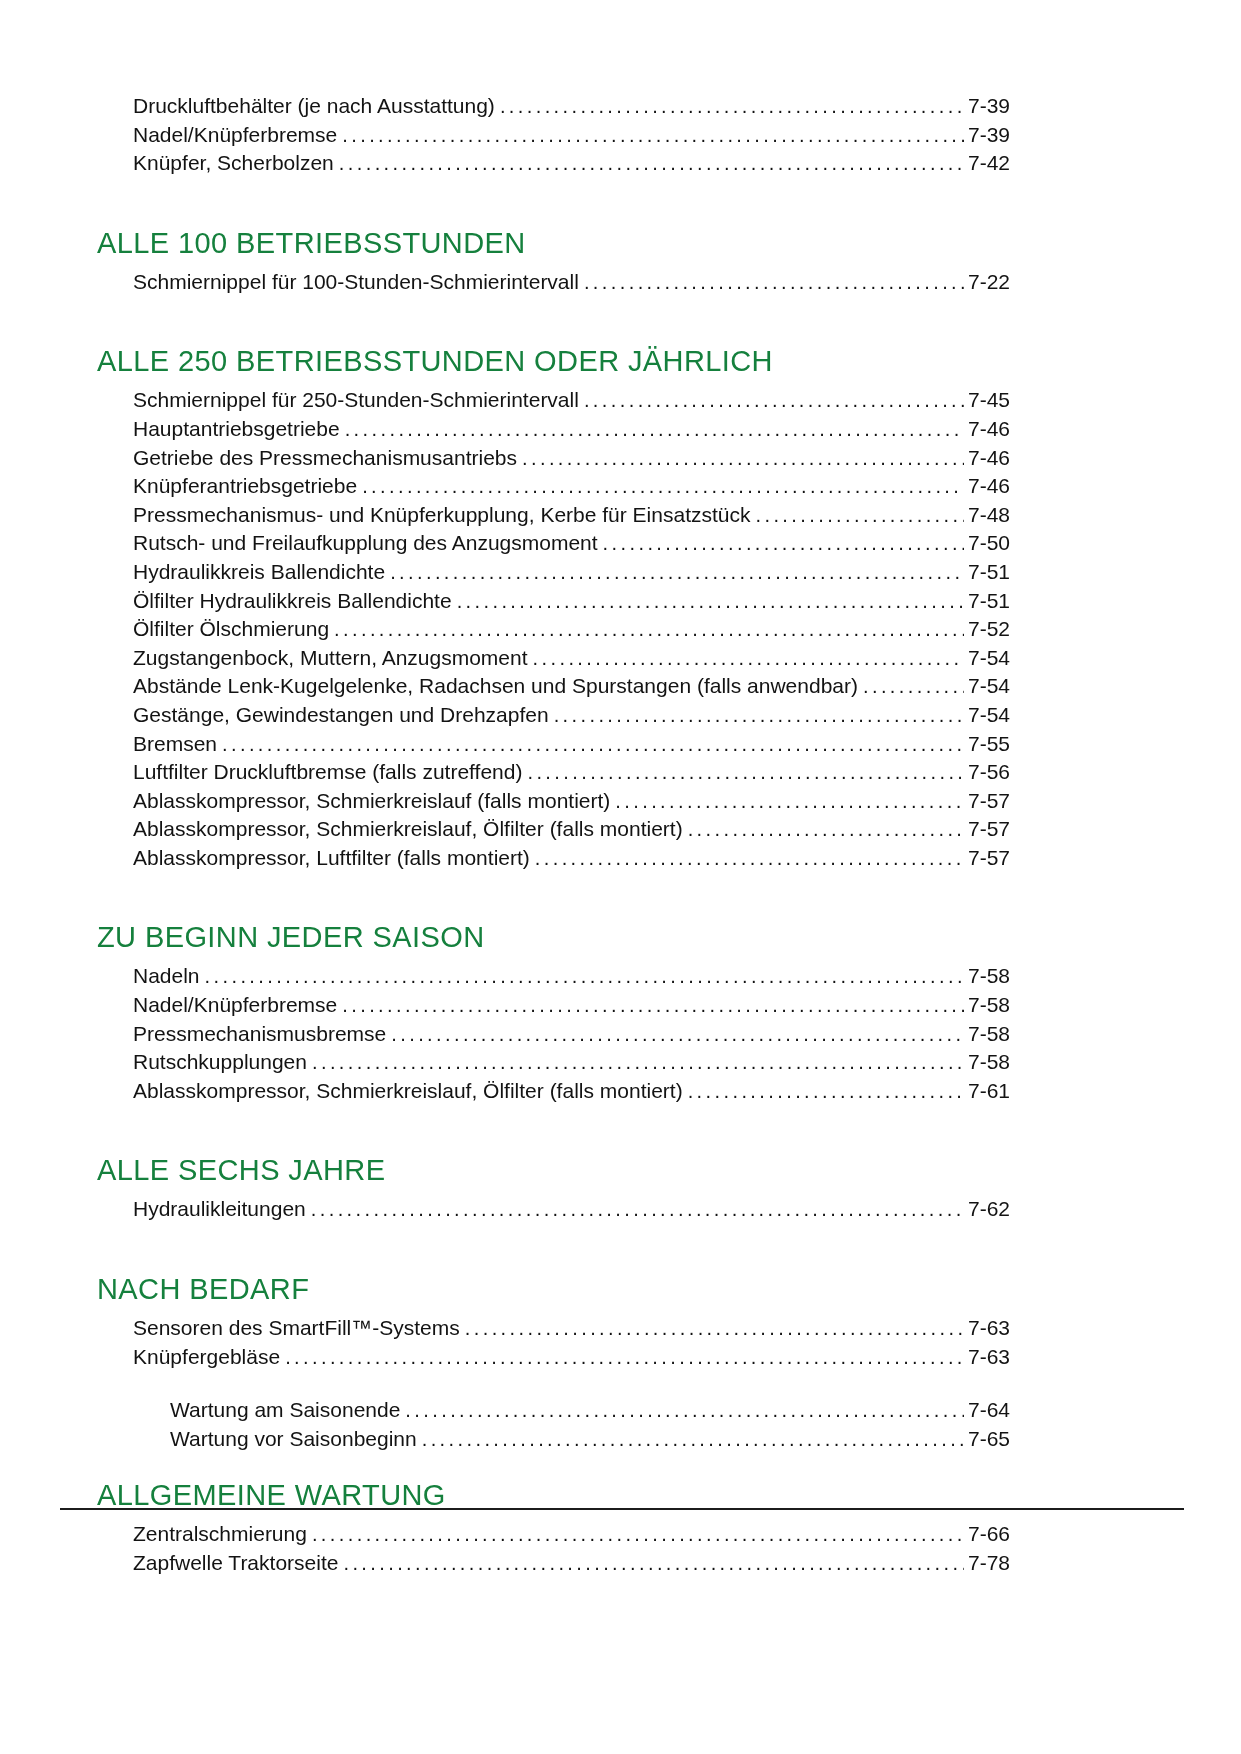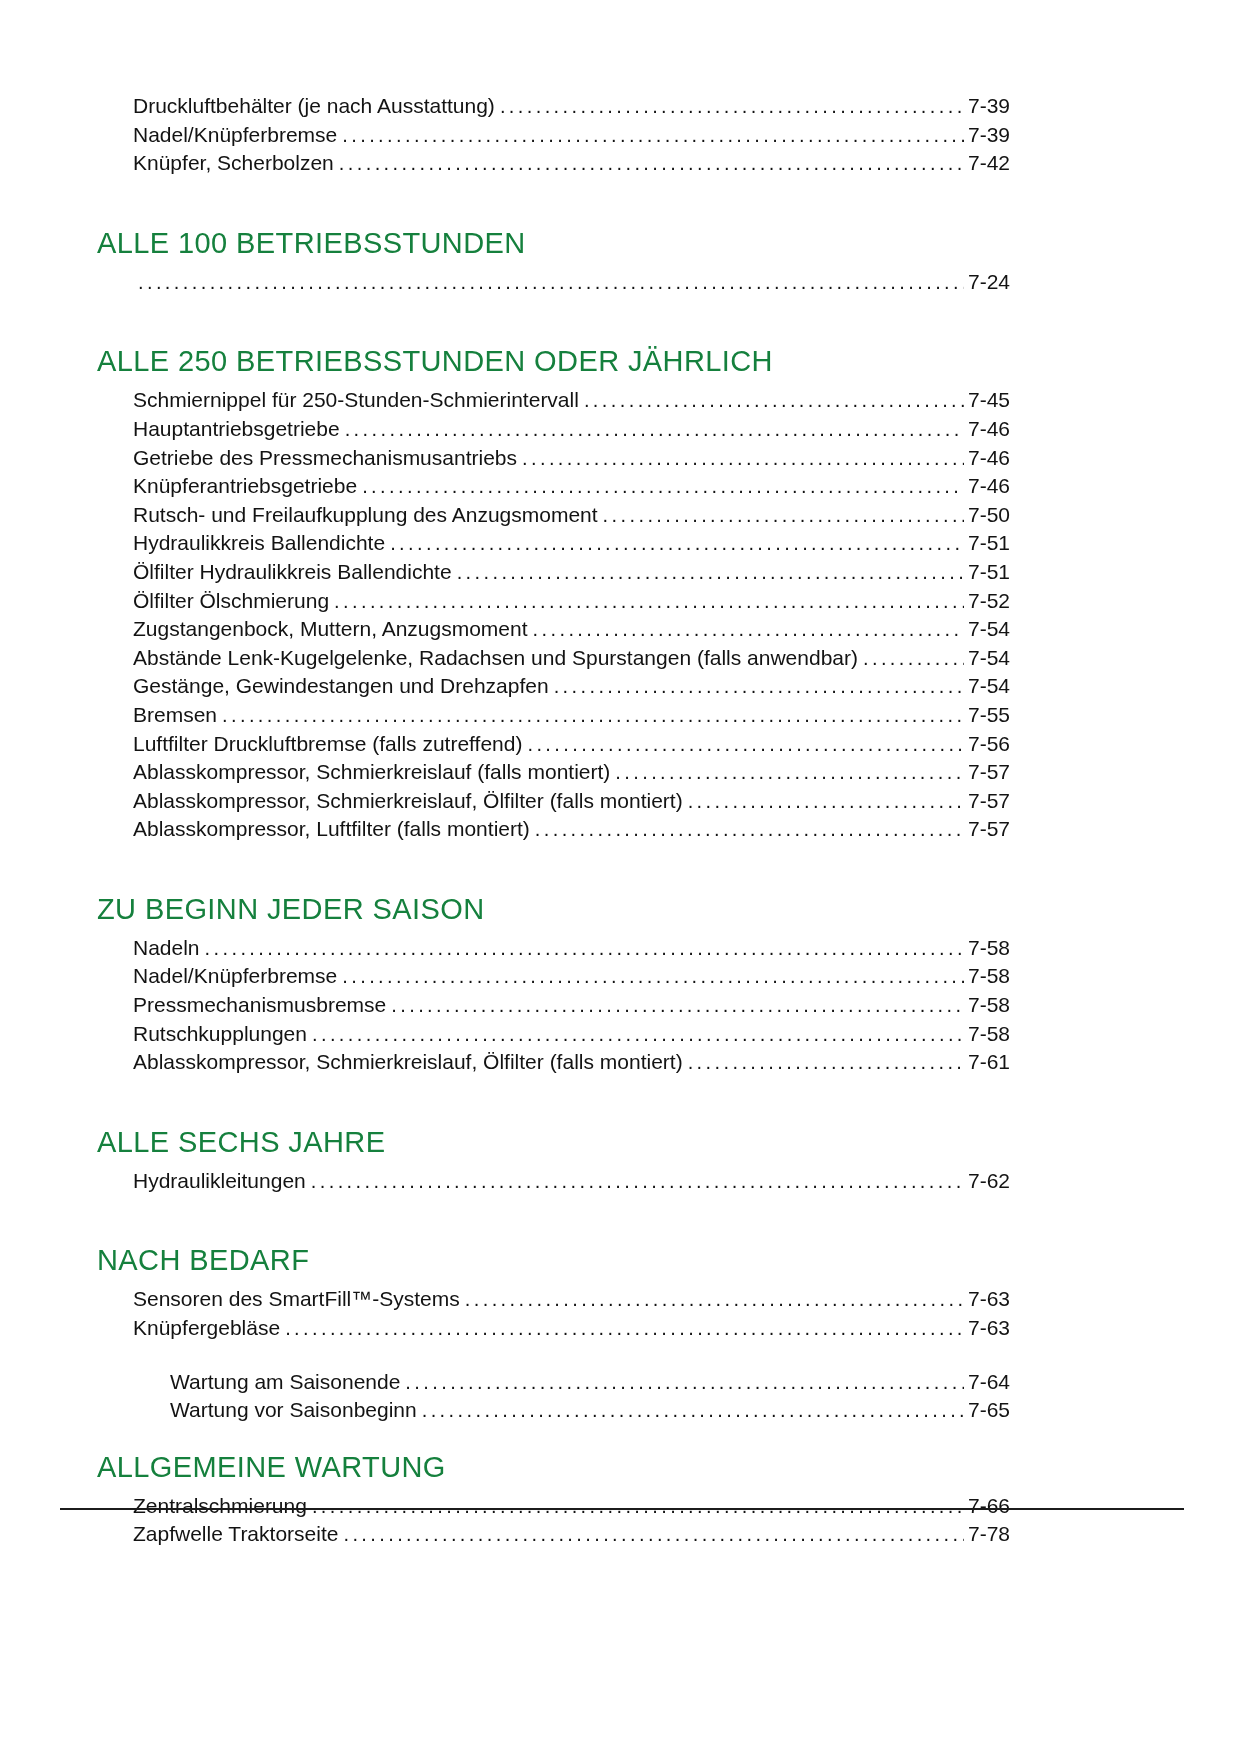--- a/index.html
+++ b/index.html
@@ -90,22 +90,23 @@
             <span class="toc-label">Knüpfer, Scherbolzen</span>
             <span class="toc-dots"></span>
             <span class="toc-page">7-42</span>
           </div>
         </div>
       </section>
       <section class="toc-section sec-1">
         <h2 class="toc-heading">ALLE 100 BETRIEBSSTUNDEN</h2>
         <div class="toc-list">
           <div class="toc-row">
-            <span class="toc-dots"></span>
-            <span class="toc-page">7-24</span>
+            <span class="toc-label">Schmiernippel für 100-Stunden-Schmierintervall</span>
+            <span class="toc-dots"></span>
+            <span class="toc-page">7-22</span>
           </div>
         </div>
       </section>
       <section class="toc-section sec-2">
         <h2 class="toc-heading">ALLE 250 BETRIEBSSTUNDEN ODER JÄHRLICH</h2>
         <div class="toc-list">
           <div class="toc-row">
             <span class="toc-label">Schmiernippel für 250-Stunden-Schmierintervall</span>
             <span class="toc-dots"></span>
             <span class="toc-page">7-45</span>
@@ -117,20 +118,25 @@
           </div>
           <div class="toc-row">
             <span class="toc-label">Getriebe des Pressmechanismusantriebs</span>
             <span class="toc-dots"></span>
             <span class="toc-page">7-46</span>
           </div>
           <div class="toc-row">
             <span class="toc-label">Knüpferantriebsgetriebe</span>
             <span class="toc-dots"></span>
             <span class="toc-page">7-46</span>
+          </div>
+          <div class="toc-row">
+            <span class="toc-label">Pressmechanismus- und Knüpferkupplung, Kerbe für Einsatzstück</span>
+            <span class="toc-dots"></span>
+            <span class="toc-page">7-48</span>
           </div>
           <div class="toc-row">
             <span class="toc-label">Rutsch- und Freilaufkupplung des Anzugsmoment</span>
             <span class="toc-dots"></span>
             <span class="toc-page">7-50</span>
           </div>
           <div class="toc-row">
             <span class="toc-label">Hydraulikkreis Ballendichte</span>
             <span class="toc-dots"></span>
             <span class="toc-page">7-51</span>

